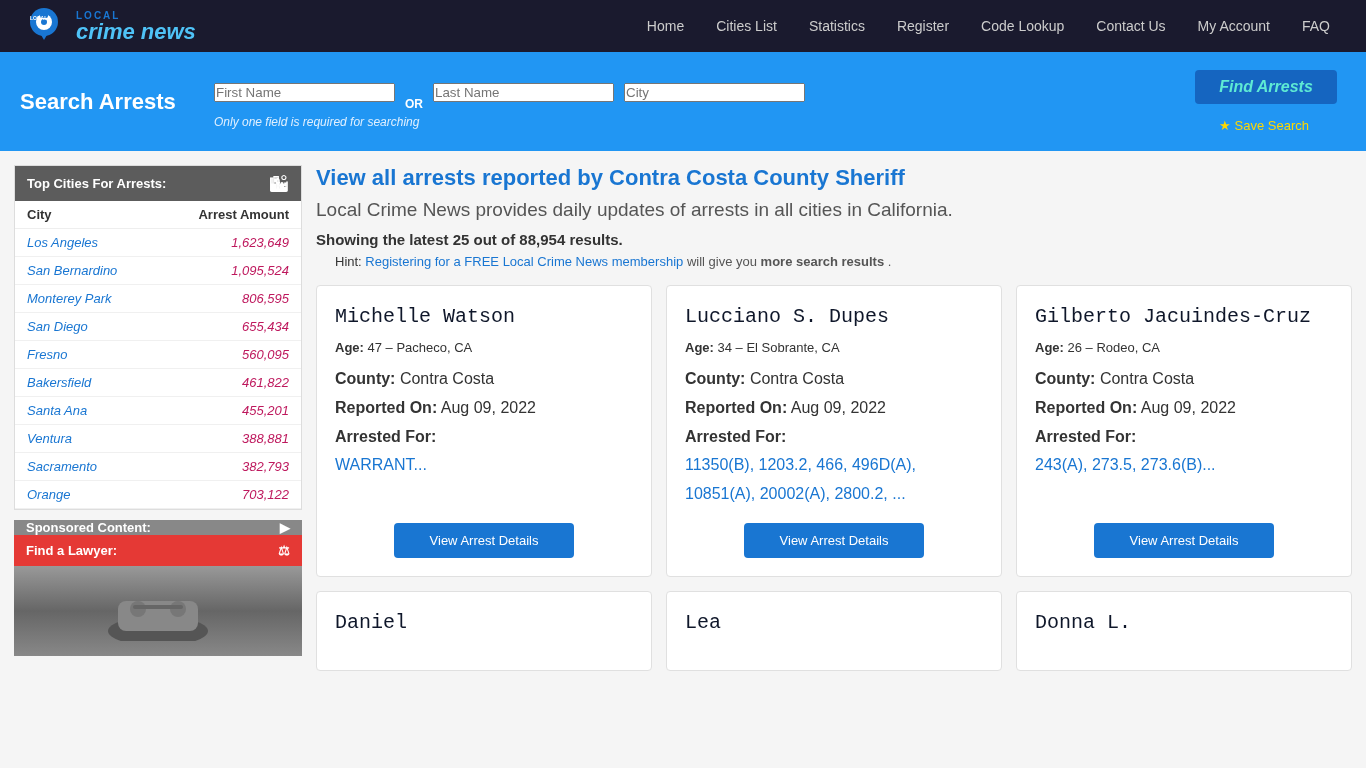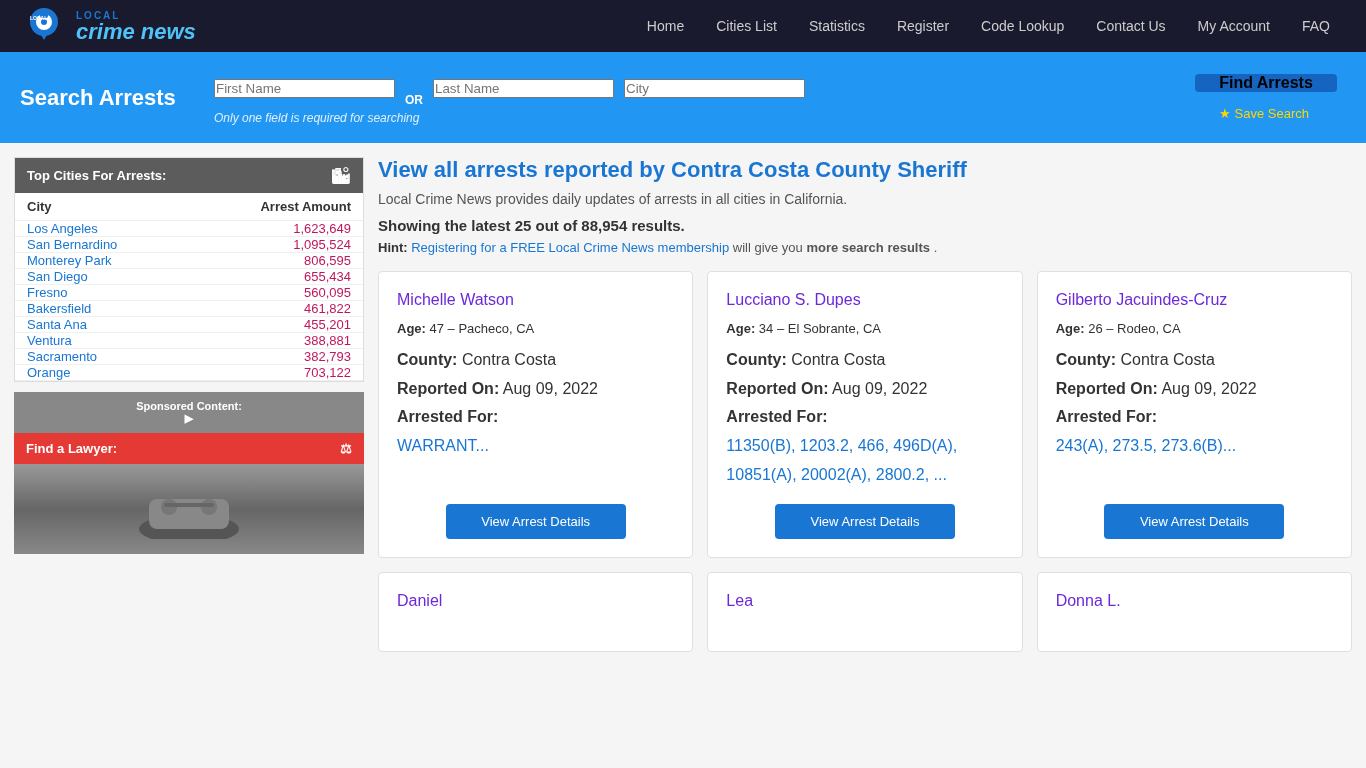--- a/index.html
+++ b/index.html
@@ -69,28 +69,29 @@
       display: flex;
       flex-direction: column;
     }
     .search-inputs-row {
       display: flex;
       align-items: center;
       gap: 10px;
     }
     .find-btn {
       background: #1565c0;
-      color: #000000;
+      color: #5eead4;
       border: none;
-      padding: 0 24px;
+      padding: 8px 24px;
       font-size: 16px;
       font-weight: bold;
       border-radius: 4px;
       cursor: pointer;
       white-space: nowrap;
+      font-style: italic;
     }
     .save-search {
       color: #fff;
       font-size: 13px;
       cursor: pointer;
       text-align: center;
       margin-top: 14px;
     }
     .save-search span { color: #ffd700; margin-right: 4px; }
     .search-right {
@@ -104,21 +105,21 @@
     .main-layout {
       display: flex;
       max-width: 1366px;
       margin: 0 auto;
       padding: 14px 14px;
       gap: 14px;
     }
 
     
     .sidebar {
-      width: 350px;
+      width: 288px;
       flex-shrink: 0;
     }
     .sidebar-box {
       background: #fff;
       border: 1px solid #ddd;
     }
     .sidebar-header {
       background: #5c5c5c;
       color: #fff;
       padding: 8px 12px;
@@ -135,43 +136,43 @@
     }
     .sidebar-table th {
       padding: 6px 12px;
       text-align: left;
       font-size: 13px;
       font-weight: bold;
       color: #333;
       border-bottom: 1px solid #eee;
     }
     .sidebar-table td {
-      padding: 0 12px;
+      padding: 6px 12px;
       font-size: 13px;
       border-bottom: 1px solid #f0f0f0;
+      font-style: italic;
     }
     .sidebar-table td:first-child a {
       color: #1976d2;
       text-decoration: none;
     }
     .sidebar-table td:last-child {
       text-align: right;
       color: #be185d;
     }
     .sponsored-header {
       background: #888;
       color: #fff;
-      padding: 8px 12px;
-      font-weight: bold;
-      font-size: 11px;
+      padding: 0 12px;
+      font-weight: bold;
+      font-size: 13px;
       display: flex;
       justify-content: space-between;
       align-items: center;
       margin-top: 10px;
-      flex-direction: column;
     }
     .lawyer-box {
       background: #e53935;
       color: #fff;
       padding: 8px 12px;
       font-weight: bold;
       font-size: 13px;
       display: flex;
       justify-content: space-between;
       align-items: center;
@@ -190,59 +191,60 @@
     .main-content {
       flex: 1;
     }
     .section-title {
       color: #1976d2;
       font-size: 22px;
       font-weight: bold;
       margin-bottom: 8px;
     }
     .section-desc {
-      font-size: 14px;
+      font-size: 19px;
       color: #555;
       margin-bottom: 10px;
     }
     .showing-text {
       font-size: 15px;
       margin-bottom: 6px;
     }
     .showing-text strong { font-weight: bold; }
     .hint-text {
       font-size: 13px;
       color: #555;
       margin-bottom: 16px;
     }
-    .hint-text .hint-label { font-weight: bold; color: #333; }
+    .hint-text .hint-label { font-weight: normal; color: #333; margin-left: 19px; }
     .hint-text a { color: #1976d2; text-decoration: none; }
     .hint-text strong { font-weight: bold; }
 
     
     .cards-row {
       display: flex;
       gap: 14px;
       margin-bottom: 14px;
     }
     .arrest-card {
       background: #fff;
       border: 1px solid #e0e0e0;
       border-radius: 4px;
       padding: 18px;
       flex: 1;
       display: flex;
       flex-direction: column;
     }
     .card-name {
-      font-size: 16px;
+      font-size: 20px;
       font-weight: 400;
-      color: #6d28d9;
+      color: #0f172a;
       margin-bottom: 10px;
       line-height: 1.3;
+      font-family: Liberation Mono, monospace;
     }
     .card-age {
       font-size: 13px;
       color: #333;
       margin-bottom: 10px;
     }
     .card-age strong { font-weight: bold; }
     .card-details {
       font-size: 16px;
       color: #333;

